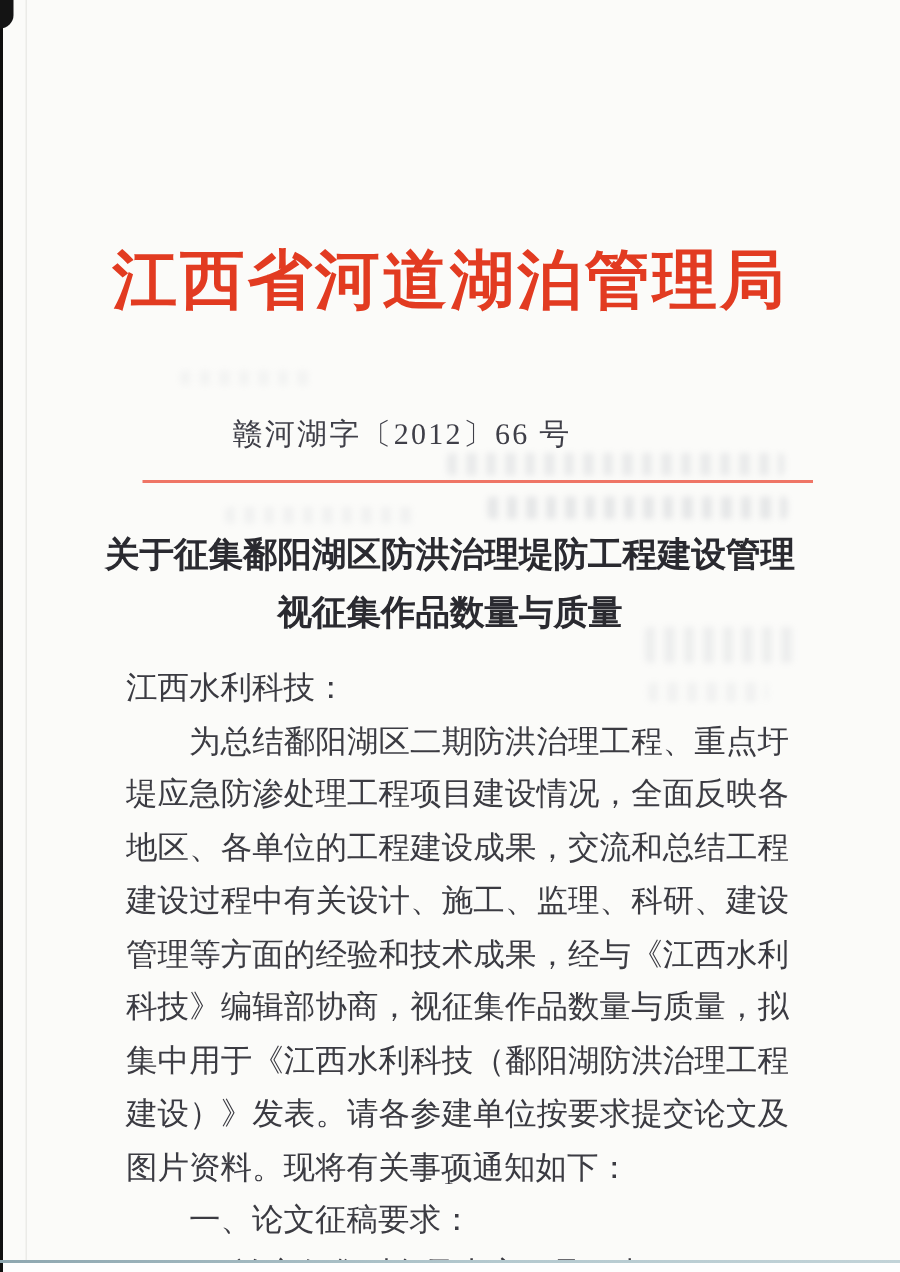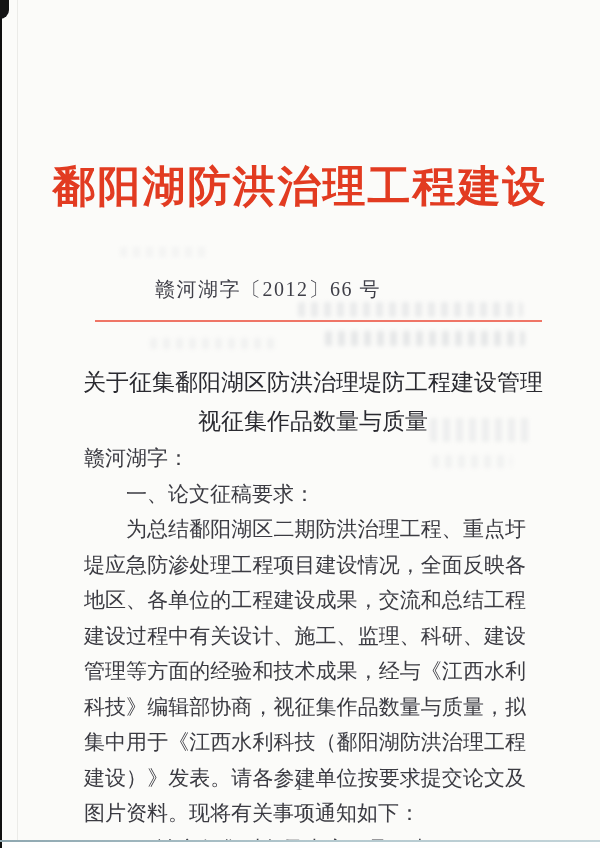--- a/index.html
+++ b/index.html
@@ -71,23 +71,23 @@
     color: #3f3f48;
   }
   .red-divider {
     position: absolute; left: 95px; top: 320px;
     width: 447px; height: 2px;
     background: #ef7566;
   }
   
   .doc-title {
     position: absolute; left: 40px; top: 350px;
-    width: 520px; margin: 13px;
+    width: 520px; margin: 0;
     text-align: center;
-    font-size: 23px; font-weight: 400;
+    font-size: 23px; font-weight: 700;
     line-height: 39px;
     color: #2a2a30;
   }
   .body-text {
     position: absolute; left: 84px; top: 441px;
     width: 442px;
     font-size: 21px;
     line-height: 35.5px;
     color: #3b3b42;
   }
@@ -112,35 +112,35 @@
   <div class="corner-mark"></div>
   <div class="paper-edge-shadow"></div>
 
   <div class="smudge s1"></div>
   <div class="smudge s2"></div>
   <div class="smudge s3"></div>
   <div class="smudge s4"></div>
   <div class="smudge s5"></div>
   <div class="smudge s6"></div>
 
-  <h1 class="org-name">鄱阳湖防洪治理工程建设</h1>
+  <h1 class="org-name">江西省河道湖泊管理局</h1>
 
   <div class="doc-number">赣河湖字〔2012〕66 号</div>
 
   <div class="red-divider"></div>
 
   <h2 class="doc-title">
     <span>关于征集鄱阳湖区防洪治理堤防工程建设管理</span><br>
     <span>视征集作品数量与质量</span>
   </h2>
 
   <div class="body-text">
-    <p class="salutation">赣河湖字：</p>
+    <p class="salutation">江西水利科技：</p>
+    <p class="para indent2">为总结鄱阳湖区二期防洪治理工程、重点圩堤应急防渗处理工程项目建设情况，全面反映各地区、各单位的工程建设成果，交流和总结工程建设过程中有关设计、施工、监理、科研、建设管理等方面的经验和技术成果，经与《江西水利科技》编辑部协商，视征集作品数量与质量，拟集中用于《江西水利科技（鄱阳湖防洪治理工程建设）》发表。请各参建单位按要求提交论文及图片资料。现将有关事项通知如下：</p>
     <p class="para indent2">一、论文征稿要求：</p>
-    <p class="para indent2">为总结鄱阳湖区二期防洪治理工程、重点圩堤应急防渗处理工程项目建设情况，全面反映各地区、各单位的工程建设成果，交流和总结工程建设过程中有关设计、施工、监理、科研、建设管理等方面的经验和技术成果，经与《江西水利科技》编辑部协商，视征集作品数量与质量，拟集中用于《江西水利科技（鄱阳湖防洪治理工程建设）》发表。请各参建单位按要求提交论文及图片资料。现将有关事项通知如下：</p>
     <p class="para indent2">1、论文征集对象及内容，见下表。</p>
   </div>
 
   <div class="page-number">- 1 -</div>
 
   <div class="paper-bottom-edge"></div>
   <div class="below-paper"></div>
 
 </div>
 

